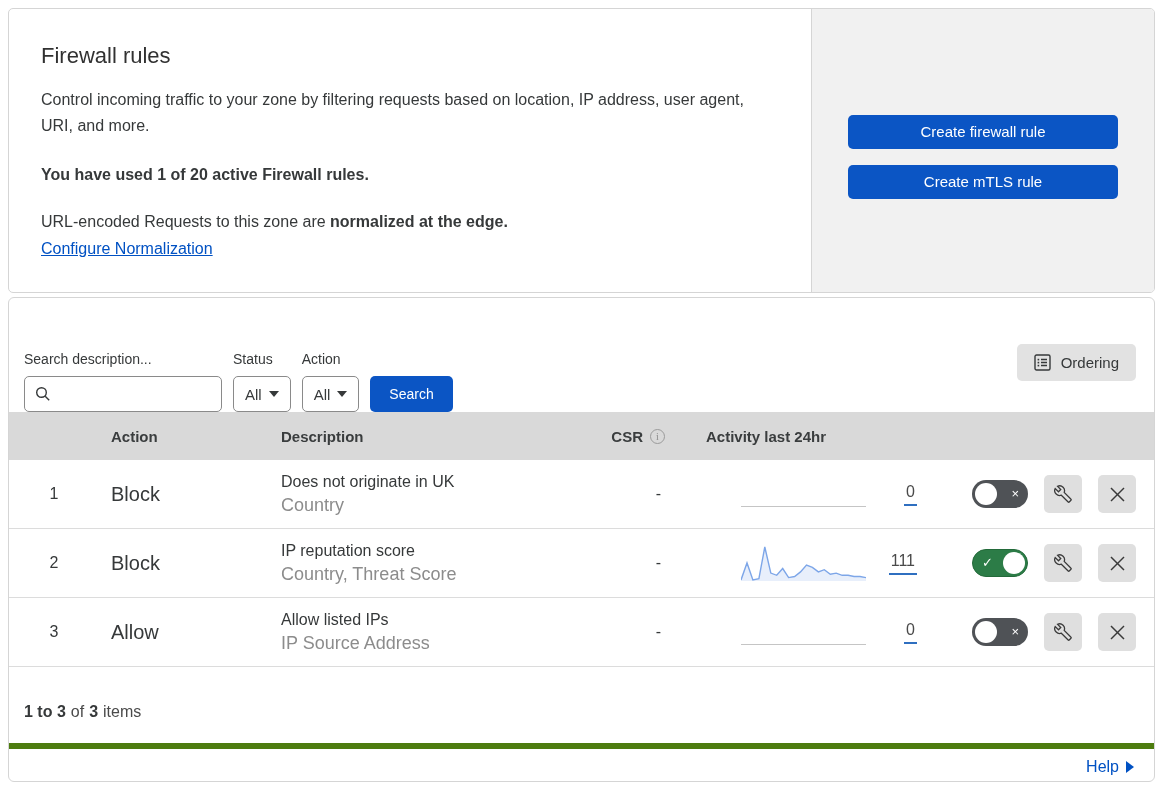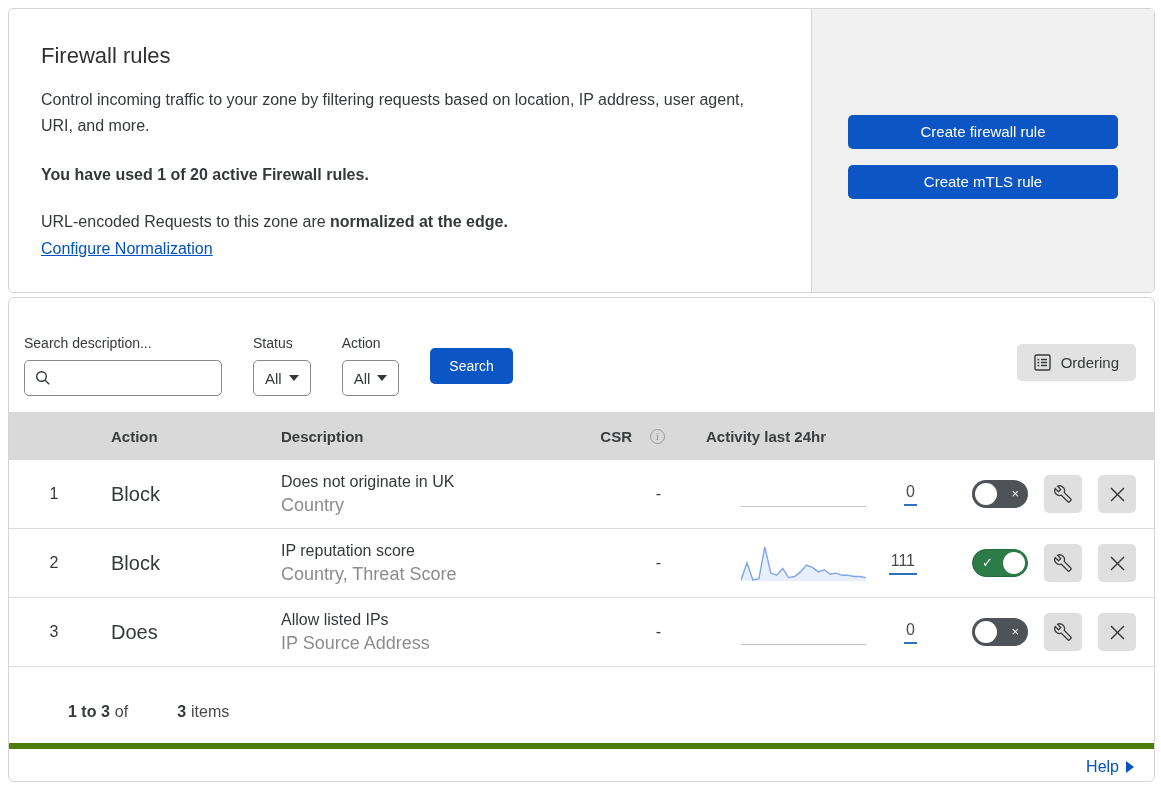--- a/index.html
+++ b/index.html
@@ -19,41 +19,41 @@
     display: flex; flex-direction: column; justify-content: center; gap: 16px; padding: 12px 36px 0 36px; }
   .btn-primary { display: block; width: 100%; height: 34px; background: #0b55c4; color: #fff;
     border: none; border-radius: 5px; font-size: 15px; font-family: inherit; cursor: pointer; }
 
   
   .main-card { position: absolute; left: 8px; top: 297px; width: 1147px; height: 485px;
     border: 1px solid #d5d5d5; border-radius: 6px; background: #fff; overflow: hidden; }
 
   
   .filter-bar { height: 114px; display: flex; justify-content: space-between; padding: 21px 18px 0 15px; }
-  .filter-left { display: flex; gap: 31px; align-items: center; }
+  .filter-left { display: flex; gap: 11px; align-items: flex-end; }
   .field { display: flex; flex-direction: column; }
   .field-label { font-size: 14px; color: #36393a; margin-bottom: 9px; }
   .search-box { width: 198px; height: 36px; border: 1px solid #8a8a8a; border-radius: 5px;
     display: flex; align-items: center; padding: 0 10px; gap: 8px; background: #fff; }
   .search-box input { border: none; outline: none; flex: 1; font-size: 15px; font-family: inherit; min-width: 0; background: transparent; }
   .dropdown { height: 36px; border: 1px solid #8a8a8a; border-radius: 5px; background: #fff;
     display: flex; align-items: center; padding: 0 11px; gap: 7px; font-size: 15px; cursor: pointer; }
   .caret-down { width: 0; height: 0; border-left: 5px solid transparent; border-right: 5px solid transparent; border-top: 6px solid #36393a; }
   .btn-search { height: 36px; padding: 0 19px; background: #0b55c4; color: #fff; border: none;
     border-radius: 5px; font-size: 14px; font-family: inherit; cursor: pointer; }
   .btn-ordering { height: 37px; margin-top: 25px; padding: 0 17px; background: #e2e2e2; color: #36393a;
     border: none; border-radius: 5px; font-size: 15px; font-family: inherit; cursor: pointer;
     display: flex; align-items: center; gap: 10px; }
 
   
   .grid-cols { display: grid; grid-template-columns: 90px 170px 320px 90px 250px 1fr; align-items: center; }
   .thead { background: #d9d9d9; height: 48px; font-size: 15px; font-weight: 700; color: #3a3d3e; }
   .th-action { padding-left: 12px; }
   .th-desc { padding-left: 12px; }
-  .th-csr { text-align: right; padding-right: 14px; display: flex; justify-content: flex-end; align-items: center; gap: 18px; }
+  .th-csr { text-align: right; padding-right: 14px; display: flex; justify-content: flex-end; align-items: center; gap: 7px; }
   .info-icon { width: 15px; height: 15px; border: 1px solid #9b9b9b; border-radius: 50%; color: #8a8a8a;
     font-size: 10px; font-weight: 400; display: inline-flex; align-items: center; justify-content: center;
     font-family: "Liberation Serif", serif; cursor: pointer; }
   .th-activity { padding-left: 27px; }
   .trow { height: 69px; border-bottom: 1px solid #dcdcdc; }
   .td-num { text-align: center; font-size: 16px; }
   .td-action { padding-left: 12px; font-size: 20px; }
   .td-desc { padding-left: 12px; }
   .desc-title { font-size: 16px; color: #36393a; margin-bottom: 4px; }
   .desc-sub { font-size: 18px; color: #8c8c8c; }
@@ -73,21 +73,21 @@
   .toggle.off .glyph { right: 9px; }
   .toggle.on { background: #2c7c47; border: 1px solid #236a3a; }
   .toggle.on .knob { right: 2px; top: 2px; }
   .toggle.on .glyph { left: 9px; top: 4px; }
 
   .icon-btn { width: 38px; height: 38px; background: #dfdfdf; border: none; border-radius: 5px;
     display: flex; align-items: center; justify-content: center; cursor: pointer; }
 
   
   .items-row { height: 76px; display: flex; align-items: center; gap: 5px; padding-left: 15px; padding-top: 14px; font-size: 16px; color: #4a4a4a; }
-  .items-row .bold { font-weight: 700; color: #36393a; margin-left: 44px; }
+  .items-row .bold { font-weight: 700; color: #36393a; }
   .help-row { border-top: 6px solid #4d7c0f; height: 42px; display: flex; align-items: center; justify-content: flex-end; padding-right: 20px; }
   .help-link { color: #0051c3; font-size: 16px; text-decoration: none; display: flex; align-items: center; gap: 7px; cursor: pointer; }
   .tri-right { width: 0; height: 0; border-top: 6px solid transparent; border-bottom: 6px solid transparent; border-left: 8px solid #0051c3; }
 </style>
 </head>
 <body>
 
 <div class="top-card">
   <div class="top-left">
     <div class="page-title">Firewall rules</div>
@@ -222,21 +222,21 @@
         <svg width="17" height="17" viewBox="0 0 17 17">
           <line x1="2" y1="2" x2="15" y2="15" stroke="#3a3a3a" stroke-width="1.5"></line>
           <line x1="15" y1="2" x2="2" y2="15" stroke="#3a3a3a" stroke-width="1.5"></line>
         </svg>
       </button>
     </div>
   </div>
 
   <div class="trow grid-cols">
     <div class="td-num">3</div>
-    <div class="td-action">Does</div>
+    <div class="td-action">Allow</div>
     <div class="td-desc">
       <div class="desc-title">Allow listed IPs</div>
       <div class="desc-sub">IP Source Address</div>
     </div>
     <div class="td-csr">-</div>
     <div class="td-activity">
       <div class="spark-wrap">
           <div class="flat-line"></div>
         </div>
       <a class="count-link">0</a>

